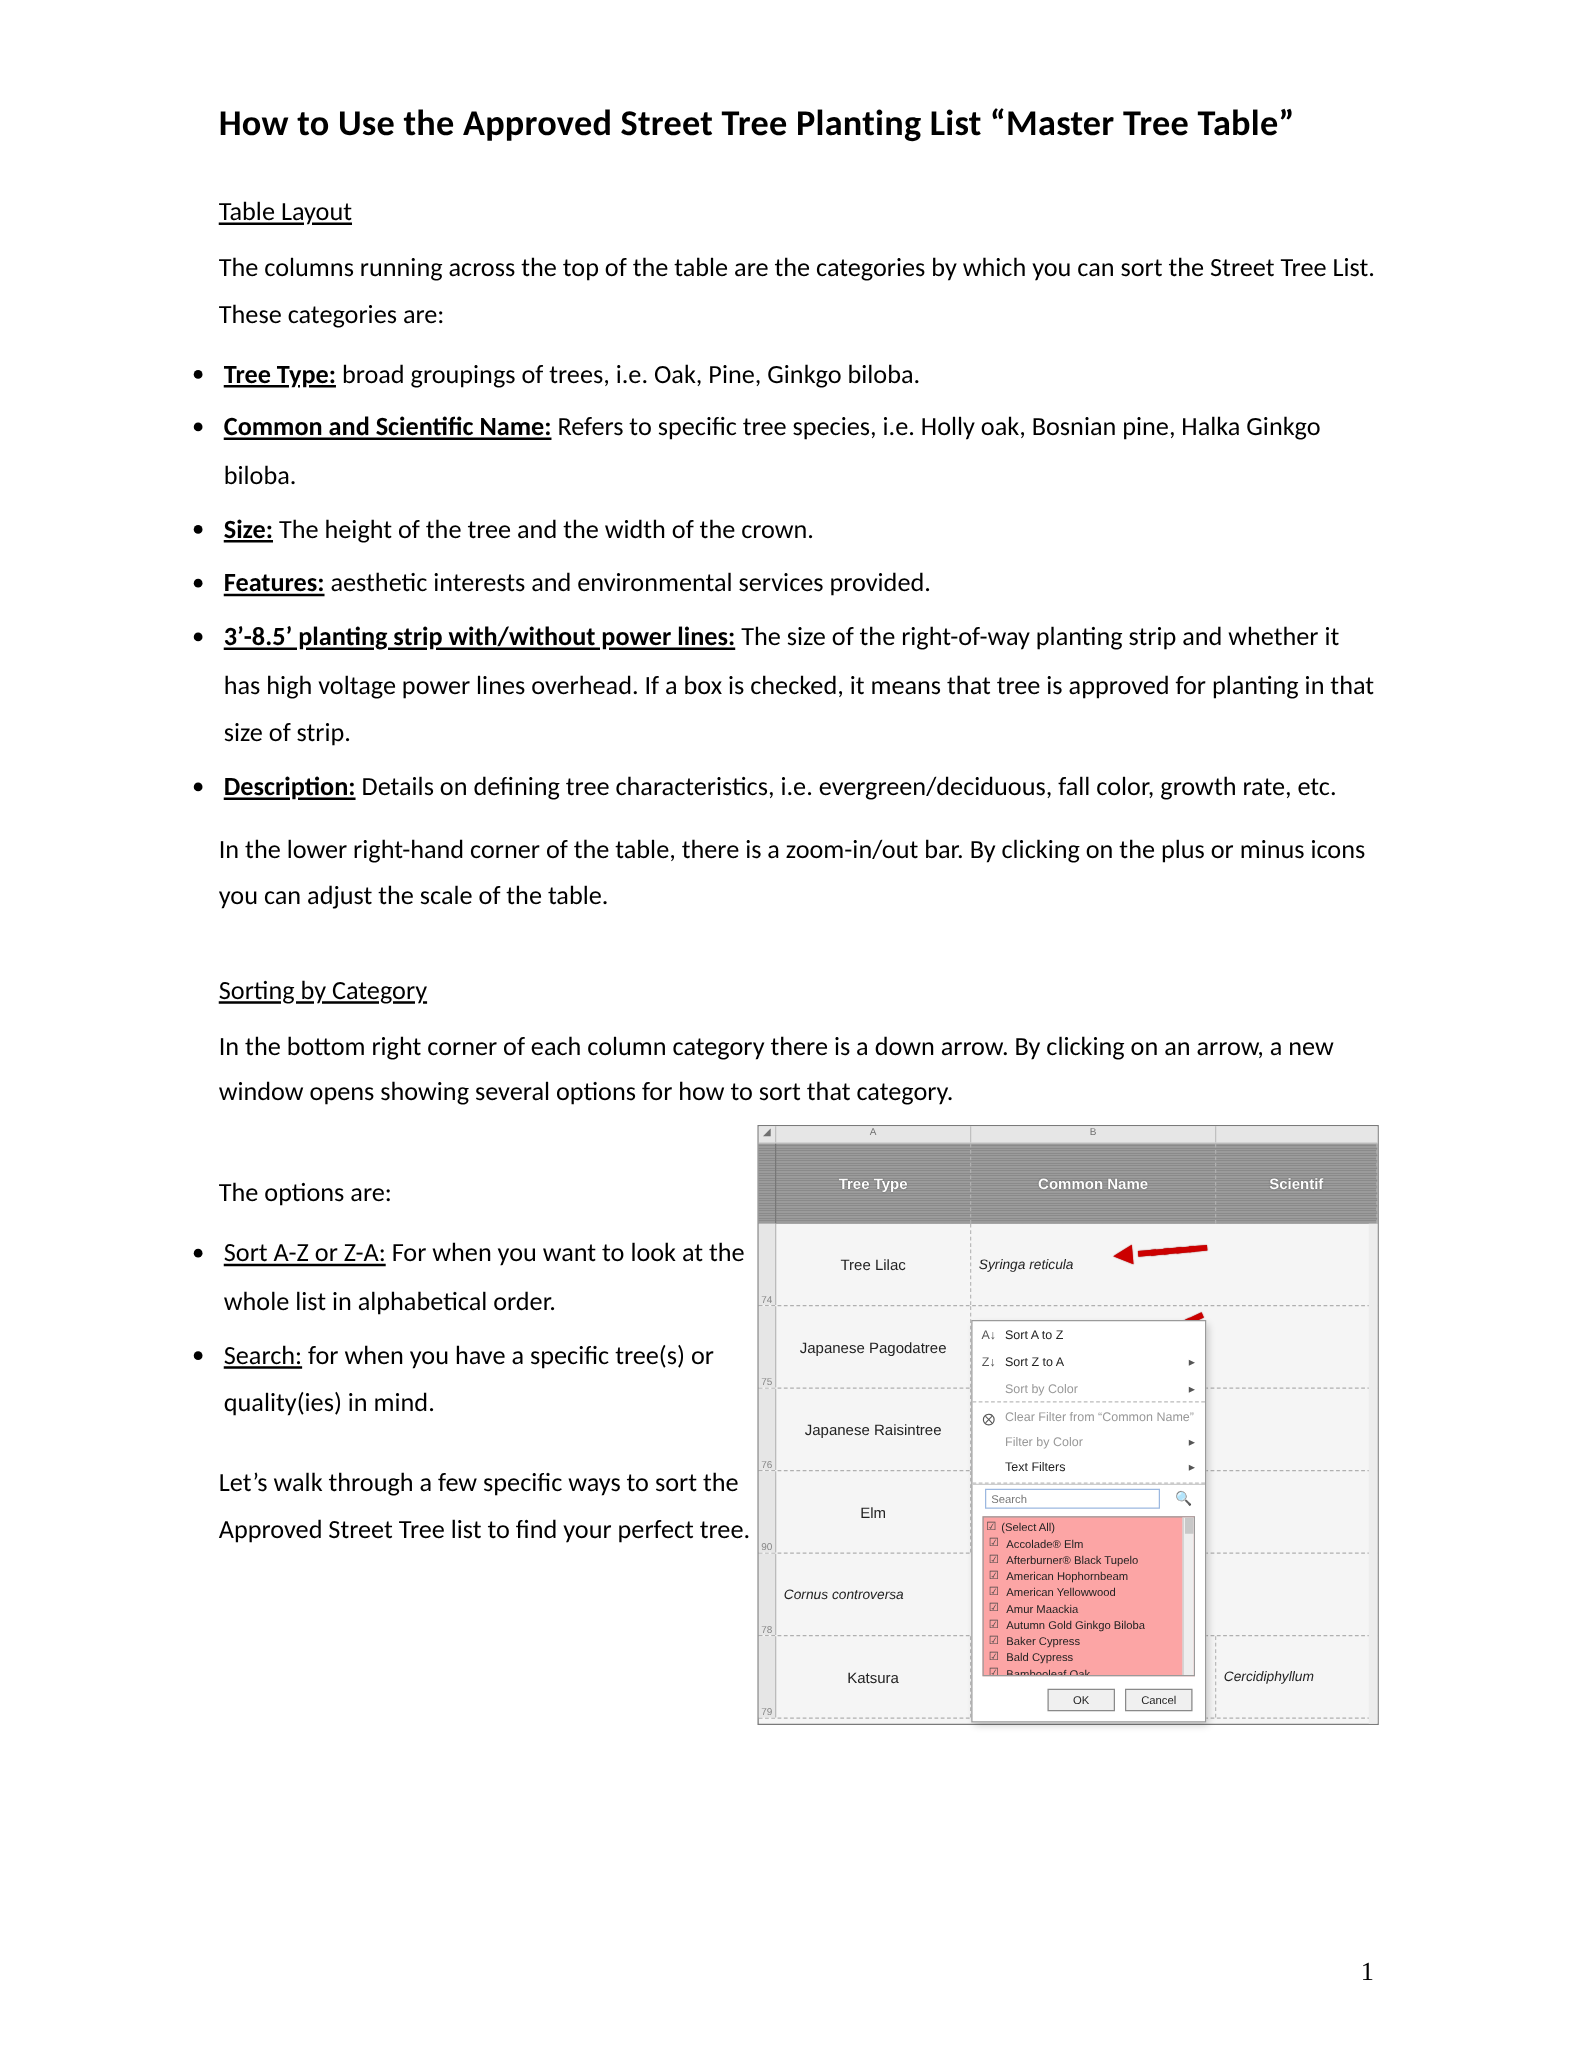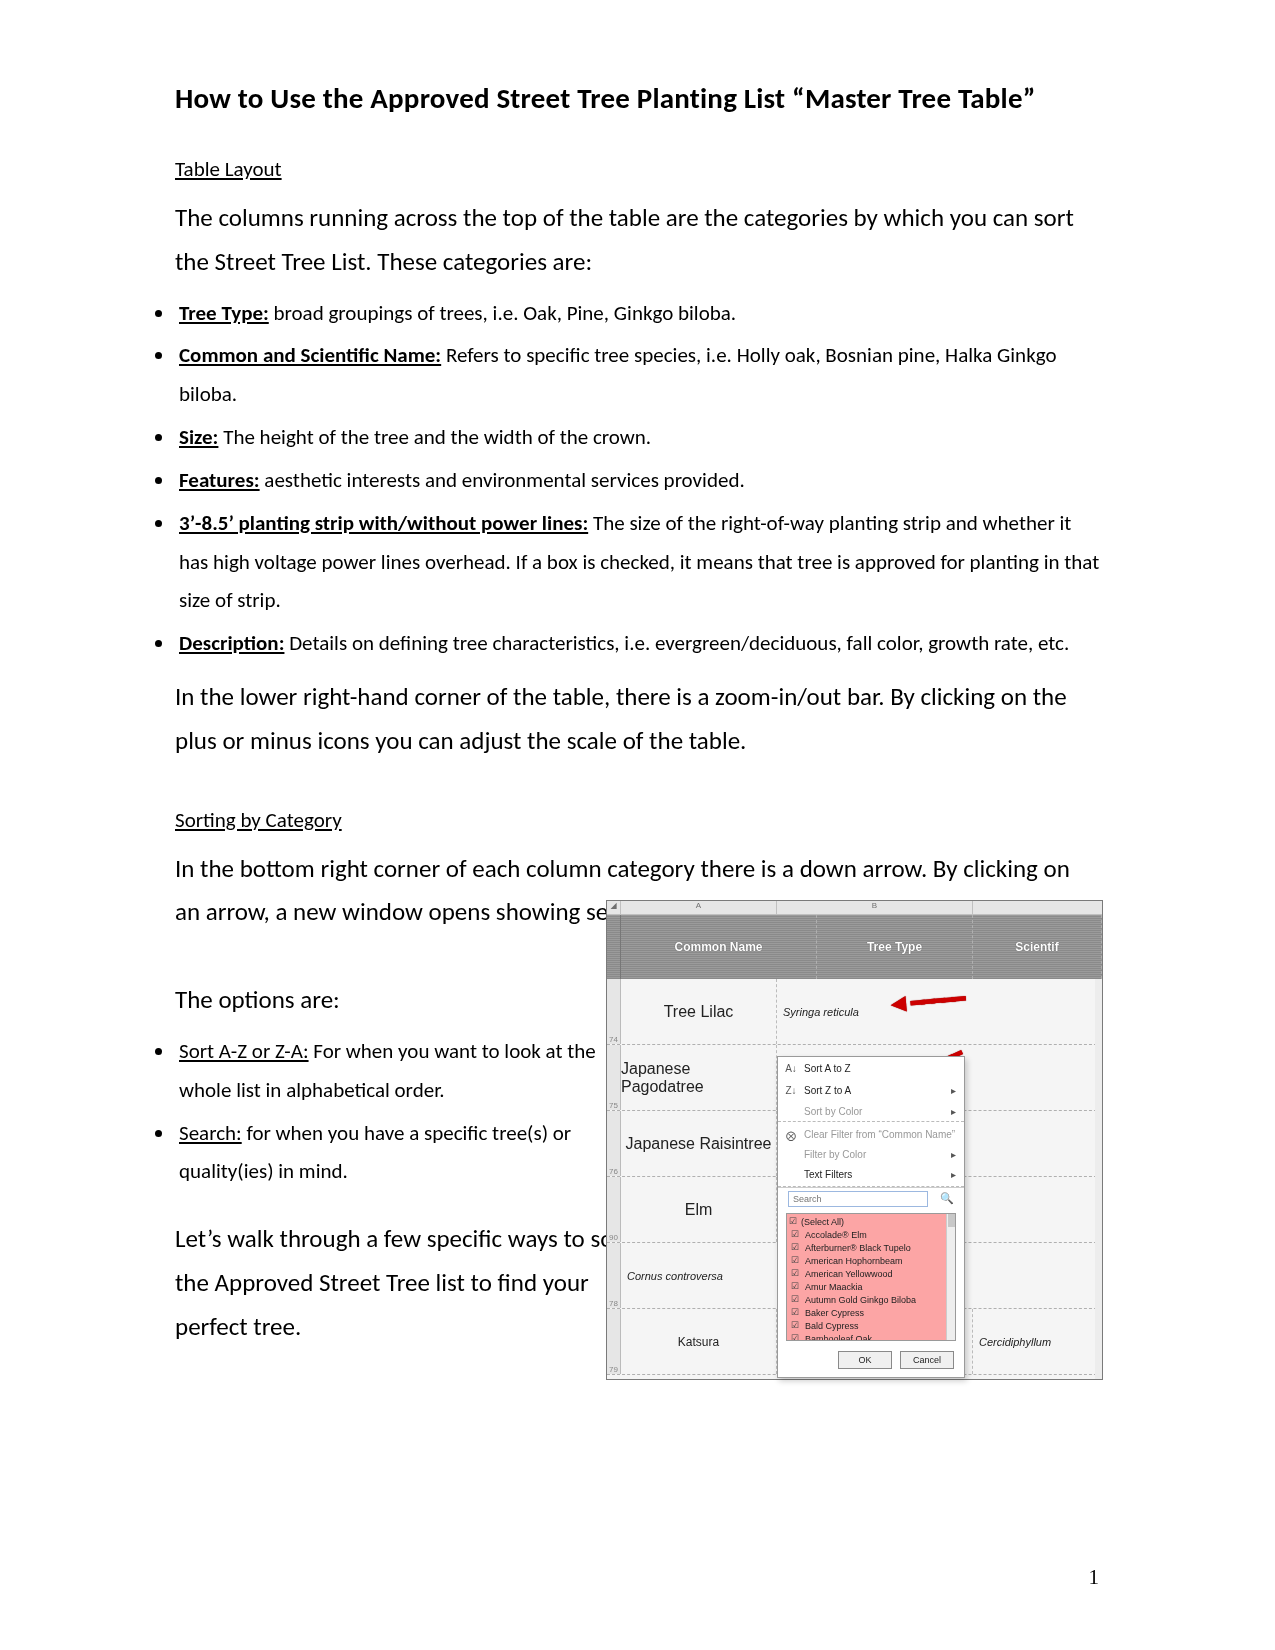--- a/index.html
+++ b/index.html
@@ -19,21 +19,21 @@
       font-weight: bold;
       margin-bottom: 40px;
       letter-spacing: 0.2px;
     }
     .section-heading {
       font-size: 21px;
       text-decoration: underline;
       margin-bottom: 14px;
     }
     .body-text {
-      font-size: 25px;
+      font-size: 21px;
       line-height: 1.75;
       margin-bottom: 10px;
     }
     ul {
       list-style: disc;
       margin-bottom: 12px;
     }
     ul li {
       font-size: 21px;
       line-height: 1.85;
@@ -94,21 +94,21 @@
     .shot-row {
       display: flex;
       border-bottom: 1px dashed #b0b0b0;
       height: 66px;
       position: relative;
     }
     .shot-row .num { width:14px; border-right:1px solid #bbb; font-size:8px; display:flex; align-items:flex-end; justify-content:center; color:#888; background:#e6e6e6;}
     .shot-row .tc {
       width:156px; border-right:1px dashed #bbb;
       display:flex; align-items:center; justify-content:center;
-      font-size:16px; color:#222;
+      font-size:12px; color:#222;
     }
     .shot-row .sci {
       flex:1; display:flex; align-items:center; padding-left:6px;
       font-size:11px; font-style:italic; color:#222; border-right:none;
     }
     .shot-row.last .tc { font-size:12px; }
     .dropdown {
       position:absolute;
       left:170px; top:77px;
       width:188px;
@@ -217,22 +217,22 @@
 </div>
 
 <div class="shot">
   <div class="shot-top">
     <div class="num">◢</div>
     <div class="colA">A</div>
     <div class="colB">B</div>
   </div>
   <div class="shot-hdr">
     <div class="num"></div>
+    <div class="cell cA">Tree Type</div>
     <div class="cell cB">Common Name</div>
-    <div class="cell cA">Tree Type</div>
     <div class="cell cC">Scientif</div>
   </div>
   <div class="shot-body">
     <div class="shot-row">
       <div class="num">74</div>
       <div class="tc">Tree Lilac</div>
       <div class="sci">Syringa reticula</div>
     </div>
     <div class="shot-row">
       <div class="num">75</div>

